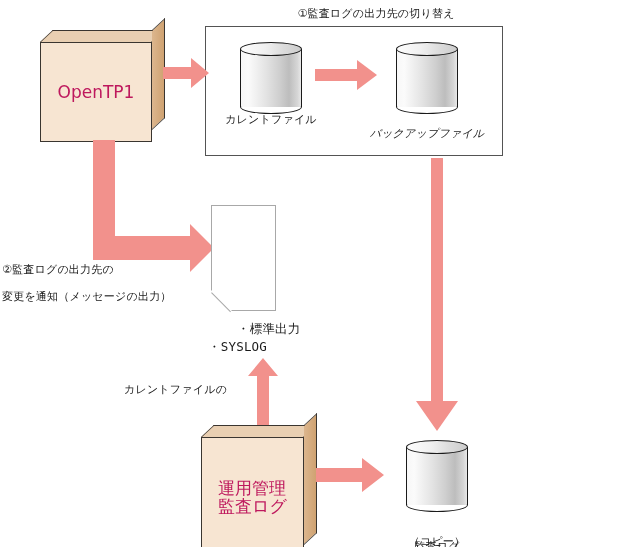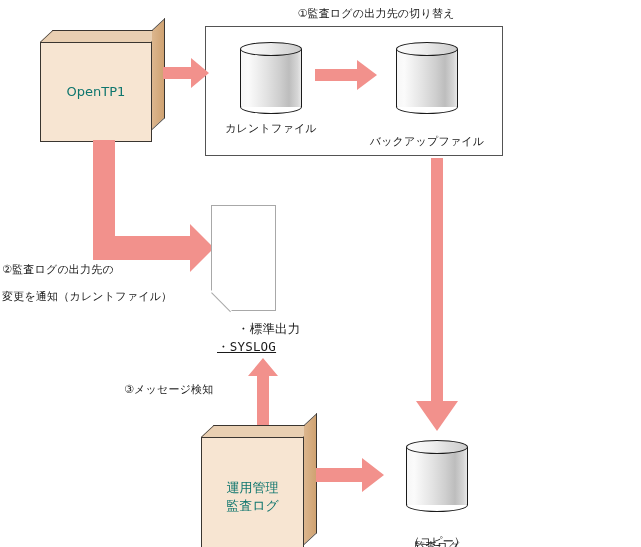--- a/index.html
+++ b/index.html
@@ -42,24 +42,23 @@
     right: 13px;
     bottom: 0;
     background: #f7e5d2;
     border: 1.3px solid #3a3530;
     box-sizing: border-box;
     display: flex;
     align-items: center;
     justify-content: center;
   }
   .cube .face-text {
-    font-size: 13px;
+    font-size: 17px;
     line-height: 18px;
-    text-align: center;
-    color: #0f766e;
+    color: #be185d;
     white-space: pre;
   }
   .cube .side {
     position: absolute;
     right: 0;
     top: 0;
     width: 13px;
     height: calc(100% - 12px);
     background: linear-gradient(to right, #dcb68e, #cfa271);
     border: 1.3px solid #3a3530;
@@ -176,58 +175,58 @@
     <svg width="46" height="30" viewBox="0 0 46 30" aria-hidden="true">
       <polygon points="0,9 28,9 28,0 46,15 28,30 28,21 0,21" fill="#f2918c"></polygon>
     </svg>
   </div>
 
   <div class="cyl" style="left:240px; top:42px; width:62px; height:72px;">
     <div class="body"></div>
     <div class="bot-ell"></div>
     <div class="top-ell"></div>
   </div>
-  <div class="lbl center" style="left:206px; top:119px; width:130px;">カレントファイル</div>
+  <div class="lbl center" style="left:206px; top:110px; width:130px;">カレントファイル</div>
 
   <div class="arrow" style="left:315px; top:60px;">
     <svg width="62" height="30" viewBox="0 0 62 30" aria-hidden="true">
       <polygon points="0,9 42,9 42,0 62,15 42,30 42,21 0,21" fill="#f2918c"></polygon>
     </svg>
   </div>
 
   <div class="cyl" style="left:396px; top:42px; width:62px; height:72px;">
     <div class="body"></div>
     <div class="bot-ell"></div>
     <div class="top-ell"></div>
   </div>
-  <div class="lbl center" style="left:357px; top:132px; width:140px;">バックアップファイル</div>
+  <div class="lbl center" style="left:357px; top:124px; width:140px;font-style:italic;">バックアップファイル</div>
 
   <div class="arrow" style="left:84px; top:140px;">
     <svg width="130" height="135" viewBox="0 0 130 135" aria-hidden="true">
       <polygon points="9,0 31,0 31,96 106,96 106,84 130,108 106,132 106,120 9,120" fill="#f2918c"></polygon>
     </svg>
   </div>
 
   <div class="lbl" style="left:2px; top:260px;">②監査ログの出力先の</div>
-  <div class="lbl" style="left:2px; top:287px;">変更を通知（カレントファイル）</div>
+  <div class="lbl" style="left:2px; top:287px;">変更を通知（メッセージの出力）</div>
 
   <div class="doc" style="left:211px; top:205px; width:65px; height:106px;">
     <div class="fold-cut"></div>
     <div class="fold-line"></div>
   </div>
   <div class="lbl lbl-mono" style="left:217px; top:319px;margin-left:20px;">・標準出力</div>
-  <div class="lbl lbl-mono" style="left:217px; top:337px;text-decoration:underline;">・SYSLOG</div>
+  <div class="lbl lbl-mono" style="left:208px; top:337px;">・SYSLOG</div>
 
   <div class="arrow" style="left:248px; top:358px;">
     <svg width="30" height="75" viewBox="0 0 30 75" aria-hidden="true">
       <polygon points="15,0 30,18 21,18 21,75 9,75 9,18 0,18" fill="#f2918c"></polygon>
     </svg>
   </div>
 
-  <div class="lbl" style="left:124px; top:380px;">③メッセージ検知</div>
+  <div class="lbl" style="left:124px; top:380px;">カレントファイルの</div>
 
   <div class="arrow" style="left:416px; top:158px;">
     <svg width="42" height="273" viewBox="0 0 42 273" aria-hidden="true">
       <polygon points="15,0 27,0 27,243 42,243 21,273 0,243 15,243" fill="#f2918c"></polygon>
     </svg>
   </div>
 
 
   <div class="cube" style="left:201px; top:425px; width:116px; height:132px;">
     <div class="top"></div>

